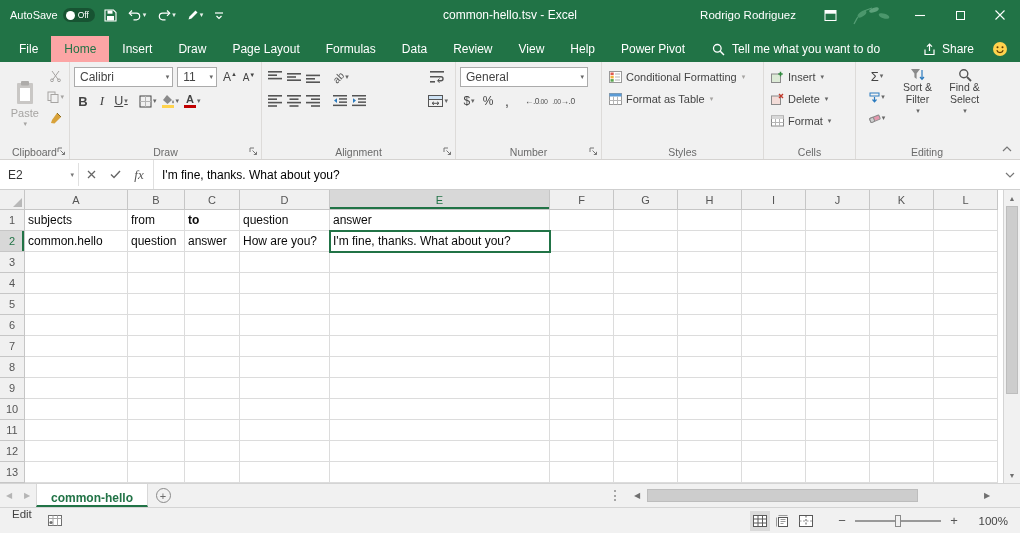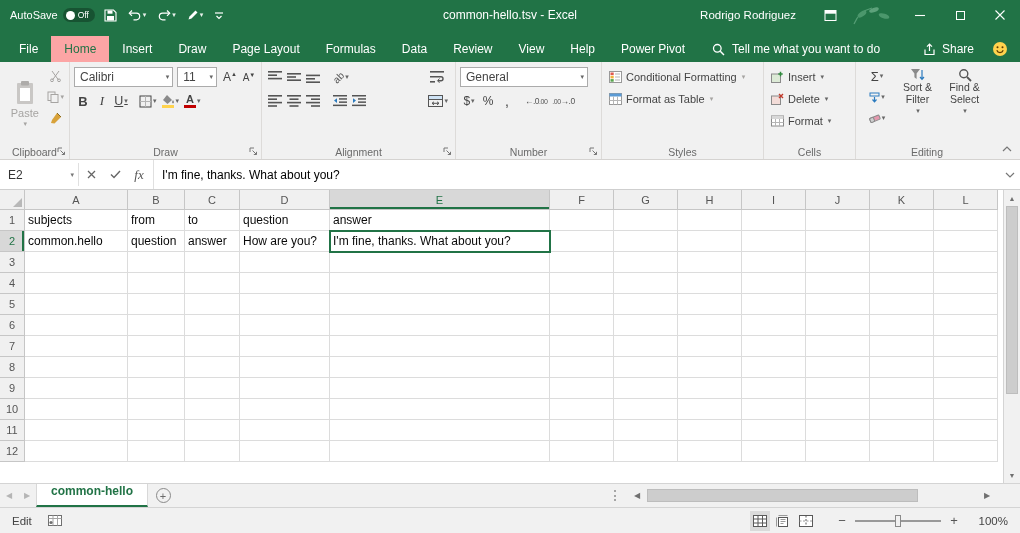--- a/index.html
+++ b/index.html
@@ -83,30 +83,30 @@
 
   
   .vscroll{width:17px;background:#f1f1f1;border-left:1px solid #d4d4d4;display:flex;flex-direction:column}
   .sb-arrow{height:16px;display:flex;align-items:center;justify-content:center;color:#707070;font-size:7px}
   .vtrack{flex:1;padding:0 2px}
   .vthumb{width:12px;height:72%;background:#cdcdcd;border:1px solid #bdbdbd}
 
   
   .sheetbar{flex:0 0 24px;background:#f1f1f1;border-top:1px solid #d4d4d4;display:flex;align-items:stretch}
   .nav{width:18px;display:flex;align-items:center;justify-content:center;color:#b5b5b5;font-size:8px}
-  .stab{display:flex;align-items:flex-start;padding:0 14px;background:#fff;border-left:1px solid #d8d8d8;border-right:1px solid #d8d8d8;border-bottom:2px solid #217346;color:#217346;font-weight:bold;font-size:12px}
+  .stab{display:flex;align-items:flex-end;padding:0 14px;background:#fff;border-left:1px solid #d8d8d8;border-right:1px solid #d8d8d8;border-bottom:2px solid #217346;color:#217346;font-weight:bold;font-size:12px}
   .addsheet{width:30px;display:flex;align-items:center;justify-content:center}
   .pluscirc{width:15px;height:15px;border-radius:50%;border:1px solid #8a8a8a;color:#6a6a6a;display:flex;align-items:center;justify-content:center;font-size:11px;line-height:0}
   .splitter{width:6px;margin:6px 2px;border-left:2px dotted #a5a5a5}
   .hscroll{display:flex;align-items:stretch;width:368px;margin-left:6px;margin-right:24px}
   .htrack{flex:1;display:flex;align-items:center;padding:2px 1px}
   .hthumb{height:13px;width:82%;background:#cdcdcd;border:1px solid #bdbdbd}
 
   
-  .statusbar{flex:0 0 26px;background:#f1f1f1;border-top:1px solid #d4d4d4;display:flex;align-items:center}
+  .statusbar{flex:0 0 26px;background:#f1f1f1;border-top:1px solid #d4d4d4;display:flex;}
   .mode{padding-left:12px;font-size:11.5px;color:#444}
   .macro{margin-left:16px;display:flex;align-items:center}
   .sright{margin-left:auto;display:flex;align-items:center;gap:3px;padding-right:12px}
   .viewbtn{width:20px;height:20px;display:flex;align-items:center;justify-content:center}
   .viewbtn.on{background:#dadada}
   .zoomctl{display:flex;align-items:center;gap:6px;margin-left:16px}
   .zbtn{font-size:13px;color:#555;width:14px;text-align:center}
   .ztrack{width:86px;height:2px;background:#999;position:relative}
   .znotch{position:absolute;left:50%;top:-3px;width:1px;height:8px;background:#999}
   .zthumb{position:absolute;left:50%;top:-5px;margin-left:-3px;width:6px;height:12px;background:#f1f1f1;border:1px solid #8a8a8a}
@@ -602,21 +602,21 @@
           <div class="col-h" style="width: 64px;">I</div>
           <div class="col-h" style="width: 64px;">J</div>
           <div class="col-h" style="width: 64px;">K</div>
           <div class="col-h" style="width: 64px;">L</div>
         </div>
       <div id="grid-rows">
           <div class="grid-row">
             <div class="row-h">1</div>
             <div class="cell" style="width: 103px;">subjects</div>
             <div class="cell" style="width: 57px;">from</div>
-            <div class="cell" style="width: 55px;">to</div>
+            <div class="cell" style="width: 55px; font-weight: bold;">to</div>
             <div class="cell" style="width: 90px;">question</div>
             <div class="cell" style="width: 220px;">answer</div>
             <div class="cell" style="width: 64px;"></div>
             <div class="cell" style="width: 64px;"></div>
             <div class="cell" style="width: 64px;"></div>
             <div class="cell" style="width: 64px;"></div>
             <div class="cell" style="width: 64px;"></div>
             <div class="cell" style="width: 64px;"></div>
             <div class="cell" style="width: 64px;"></div>
           </div>
@@ -765,20 +765,35 @@
             <div class="cell" style="width: 64px;"></div>
             <div class="cell" style="width: 64px;"></div>
             <div class="cell" style="width: 64px;"></div>
             <div class="cell" style="width: 64px;"></div>
             <div class="cell" style="width: 64px;"></div>
             <div class="cell" style="width: 64px;"></div>
             <div class="cell" style="width: 64px;"></div>
           </div>
           <div class="grid-row">
             <div class="row-h">12</div>
+            <div class="cell" style="width: 103px;"></div>
+            <div class="cell" style="width: 57px;"></div>
+            <div class="cell" style="width: 55px;"></div>
+            <div class="cell" style="width: 90px;"></div>
+            <div class="cell" style="width: 220px;"></div>
+            <div class="cell" style="width: 64px;"></div>
+            <div class="cell" style="width: 64px;"></div>
+            <div class="cell" style="width: 64px;"></div>
+            <div class="cell" style="width: 64px;"></div>
+            <div class="cell" style="width: 64px;"></div>
+            <div class="cell" style="width: 64px;"></div>
+            <div class="cell" style="width: 64px;"></div>
+          </div>
+          <div class="grid-row">
+            <div class="row-h">13</div>
             <div class="cell" style="width: 103px;"></div>
             <div class="cell" style="width: 57px;"></div>
             <div class="cell" style="width: 55px;"></div>
             <div class="cell" style="width: 90px;"></div>
             <div class="cell" style="width: 220px;"></div>
             <div class="cell" style="width: 64px;"></div>
             <div class="cell" style="width: 64px;"></div>
             <div class="cell" style="width: 64px;"></div>
             <div class="cell" style="width: 64px;"></div>
             <div class="cell" style="width: 64px;"></div>

